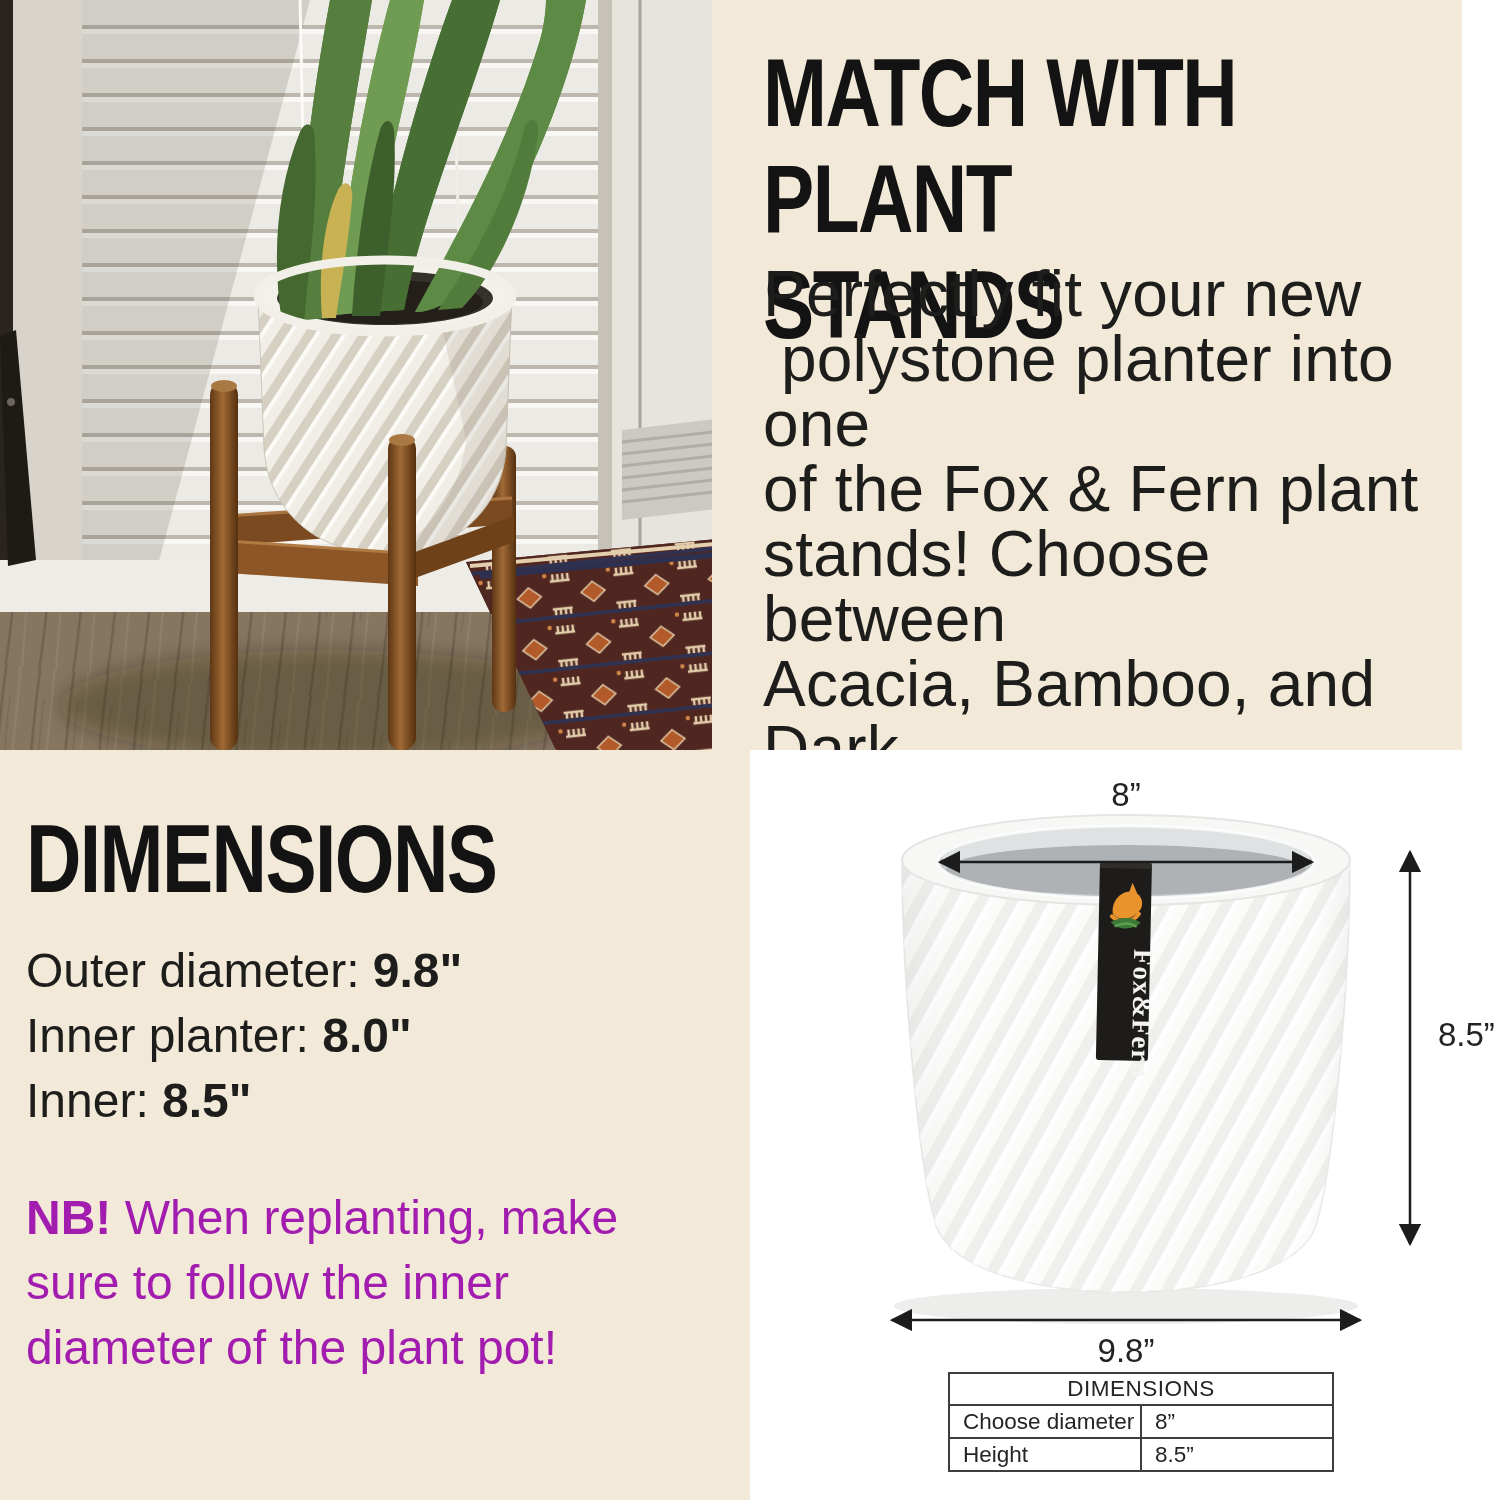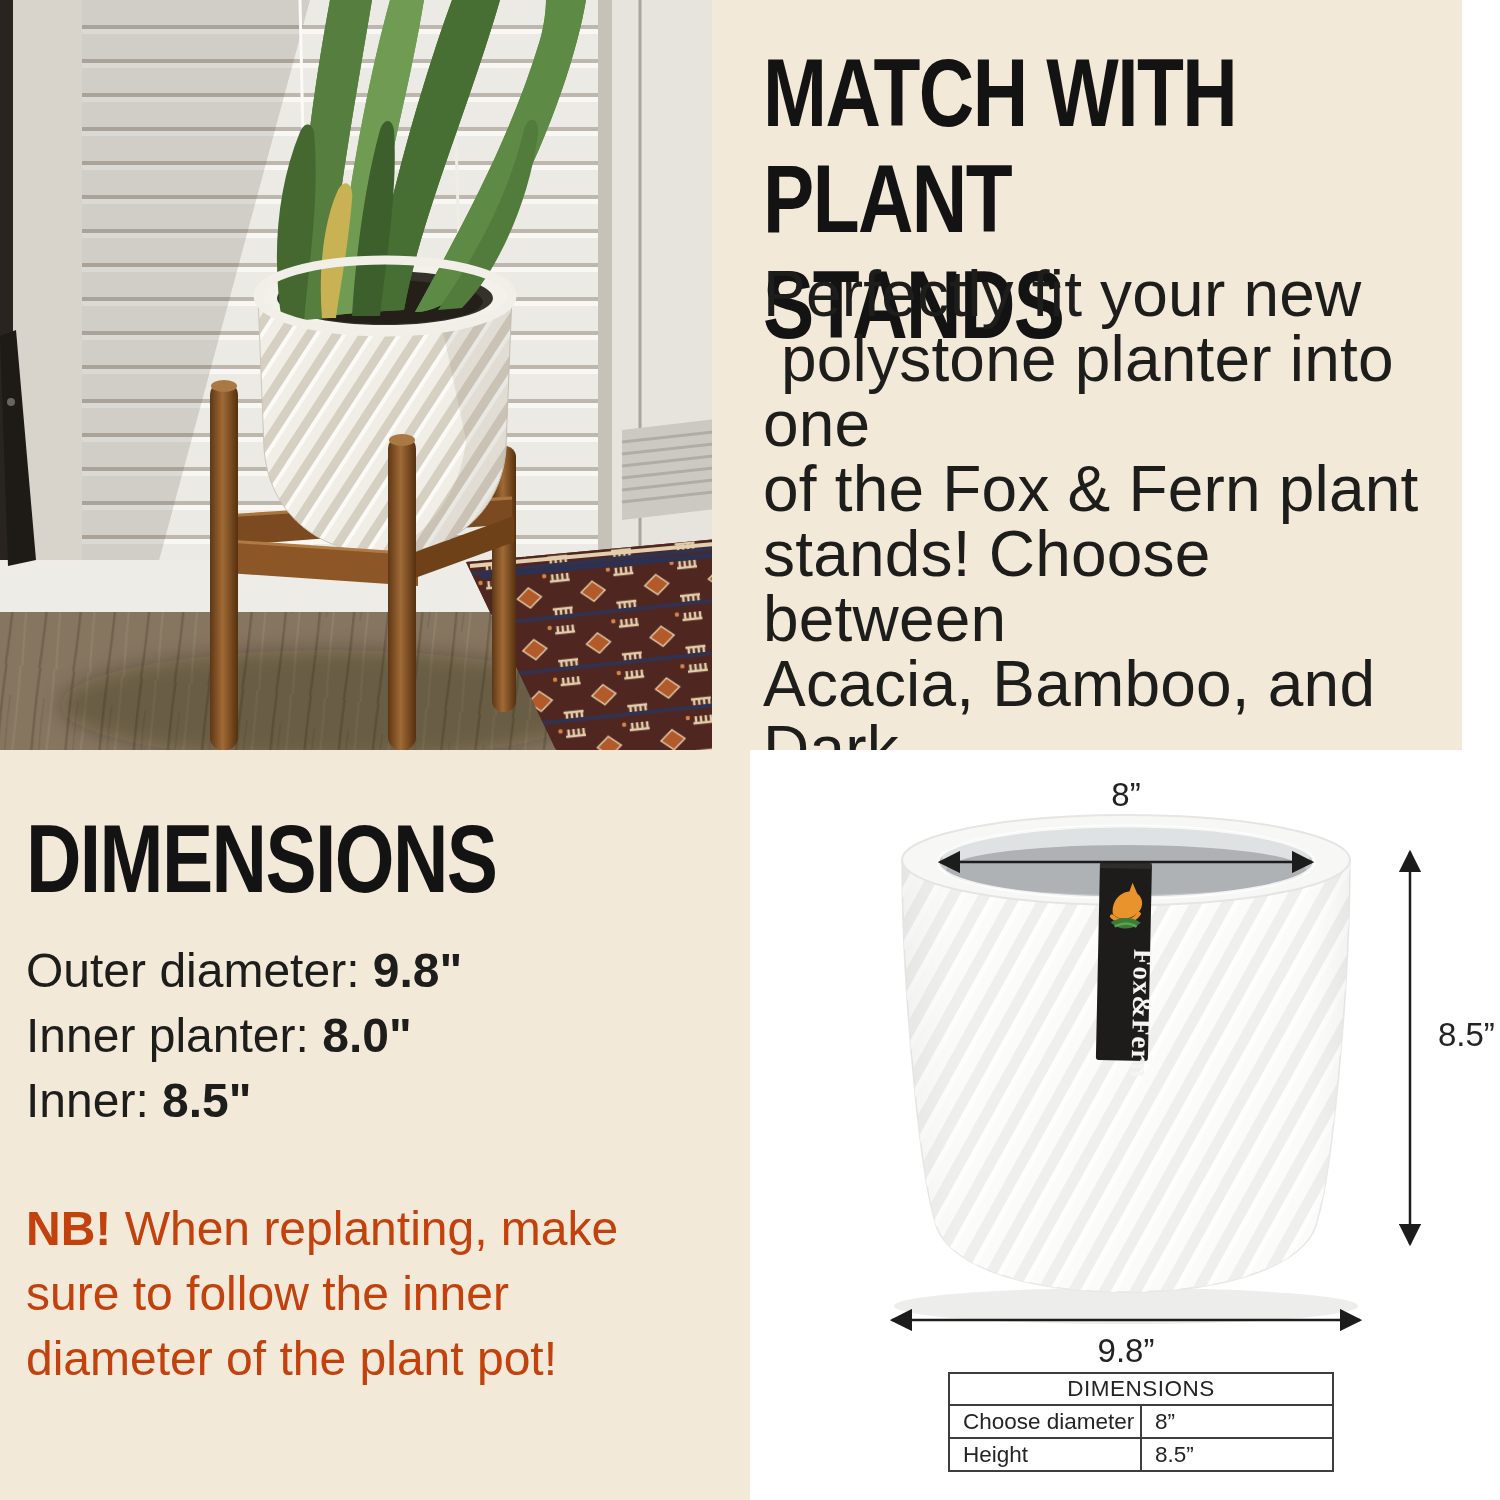--- a/index.html
+++ b/index.html
@@ -11,21 +11,21 @@
   .q3{left:0;top:750px;background:var(--beige,#f3e9d8);}
   .q4{left:750px;top:750px;background:var(--panel_white,#ffffff);}
 
   .display-title{position:absolute;font-weight:bold;font-size:96px;line-height:106px;
     letter-spacing:-2px;transform:scaleX(0.8);transform-origin:left top;color:#131313;margin:0;}
   .body-text{position:absolute;font-size:64px;line-height:65px;letter-spacing:.2px;
     color:#1d1d1c;white-space:pre-line;margin:0;}
   .spec-list{position:absolute;left:26px;top:188px;font-size:48px;line-height:65px;color:#1d1d1c;}
   .spec-line b{font-weight:bold;}
   .note p{margin:0;}
-  .note{position:absolute;left:26px;top:446px;width:690px;font-size:48px;line-height:65px;color:#c2410c;}
+  .note{position:absolute;left:26px;top:435px;width:690px;font-size:48px;line-height:65px;color:#a21caf;}
   .note span{white-space:pre-line;}
 
   .q2 .display-title{left:51px;top:40px;}
   .q2 .body-text{left:51px;top:262px;width:660px;}
   .q3 .display-title{left:26px;top:56px;}
 
   .dims-table{position:absolute;left:198px;top:622px;width:386px;border-collapse:collapse;
     font-size:22.5px;color:#242424;table-layout:fixed;}
   .dims-table th,.dims-table td{border:2px solid var(--table_border,#3e3e3e);font-weight:400;}
   .dims-table th{height:28px;text-align:center;letter-spacing:.5px;padding:1px 0;}

